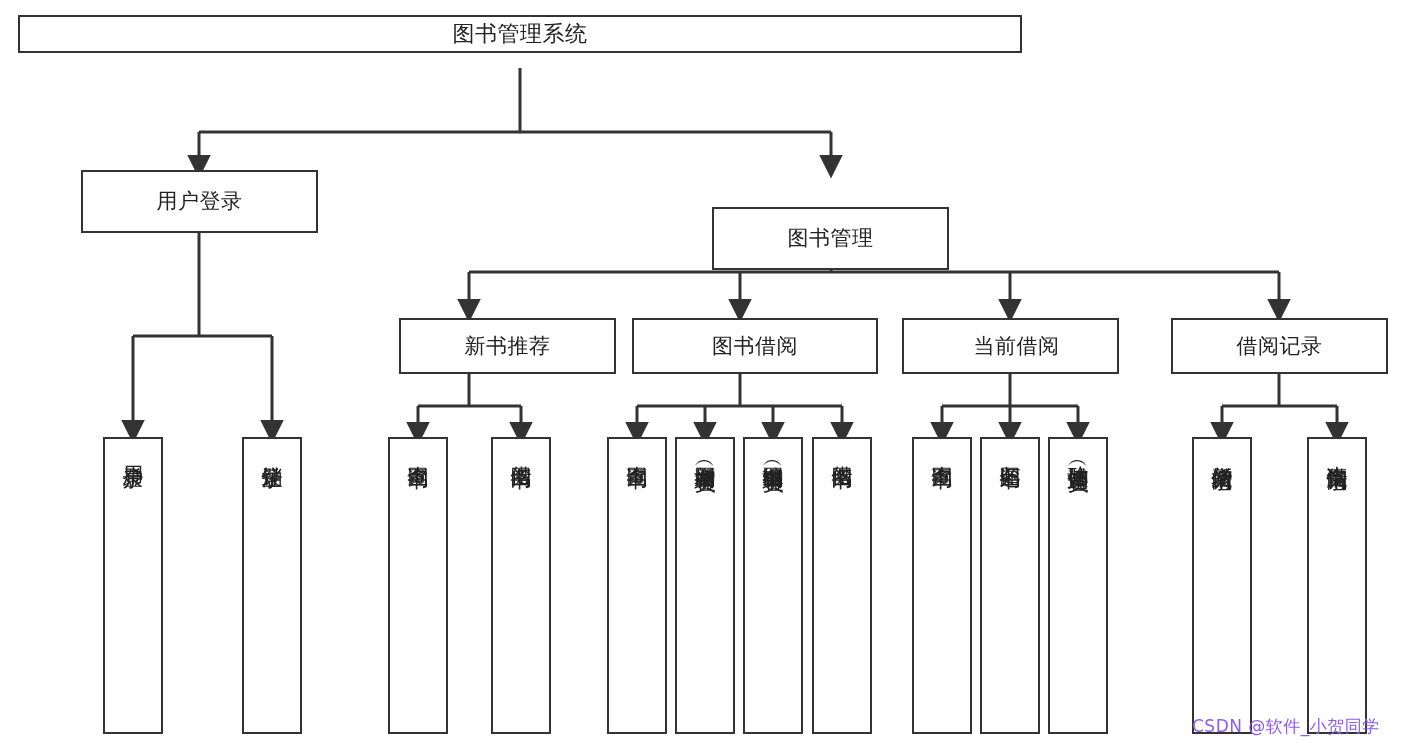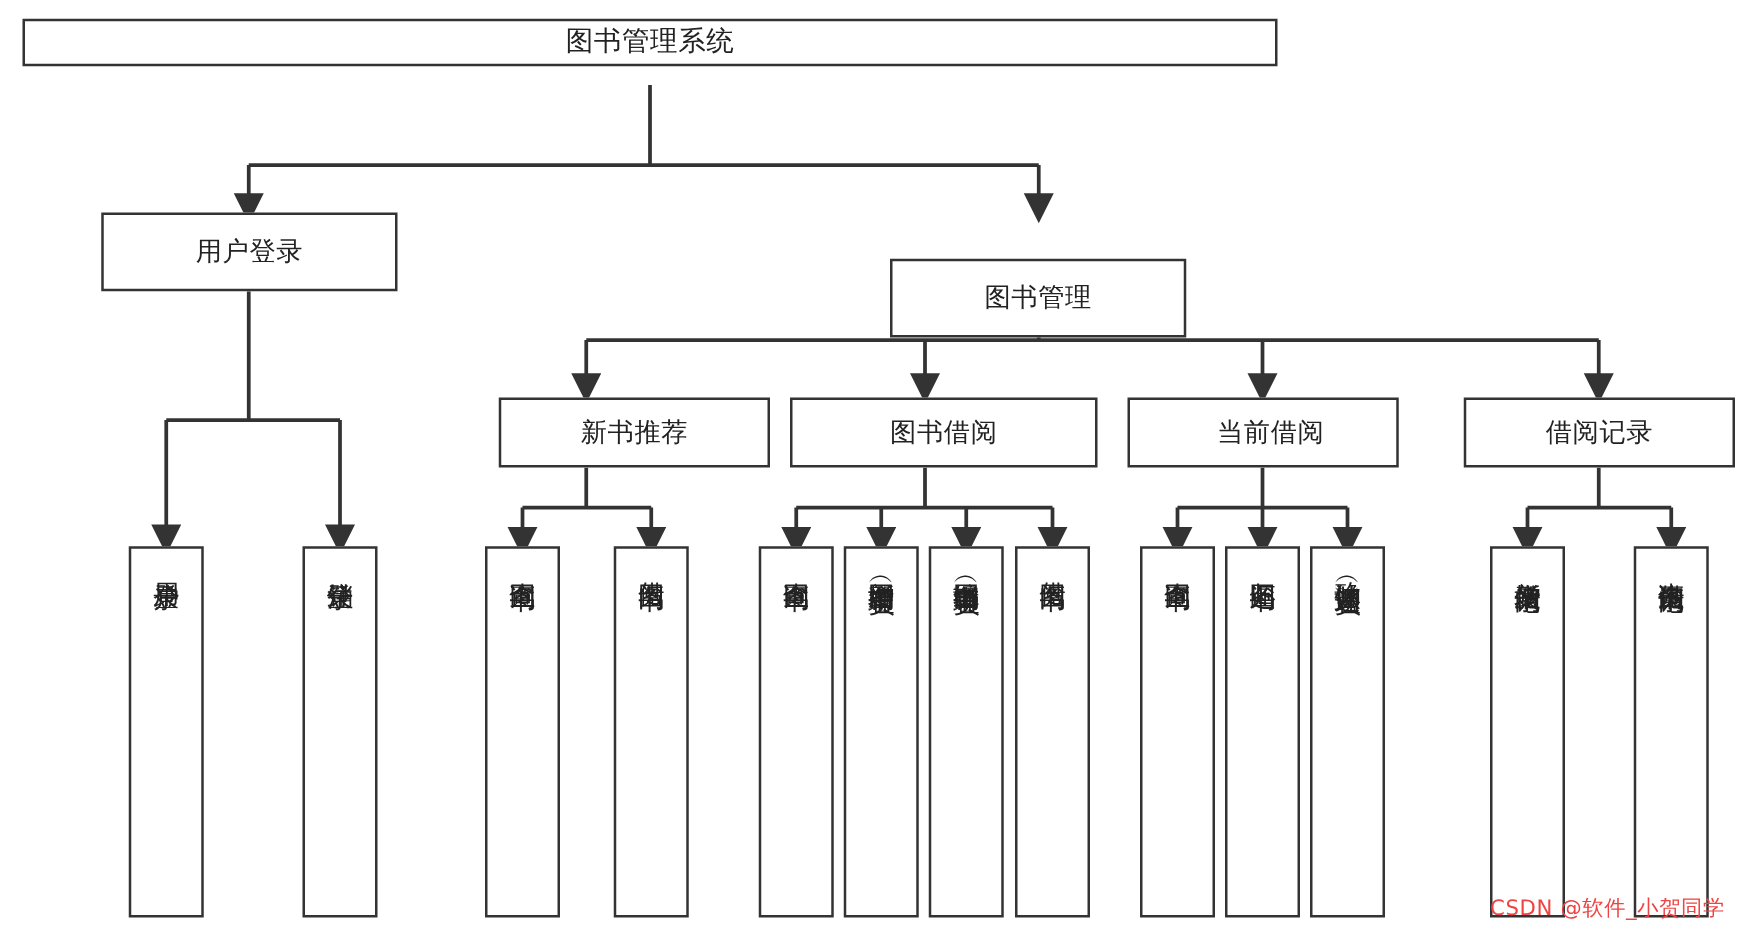--- a/index.html
+++ b/index.html
@@ -56,21 +56,21 @@
     writing-mode: vertical-rl;
     text-orientation: upright;
     font-size: 21px;
     line-height: 1.24;
     letter-spacing: 1px;
     max-height: 100%;
   }
   .watermark {
     position: absolute;
     font-size: 17px;
-    color: #ef4444;
+    color: #8b5cf6;
     white-space: nowrap;
     z-index: 3;
     letter-spacing: 0.5px;
   }
 </style>
 </head>
 <body>
 
 <div id="canvas">
 

